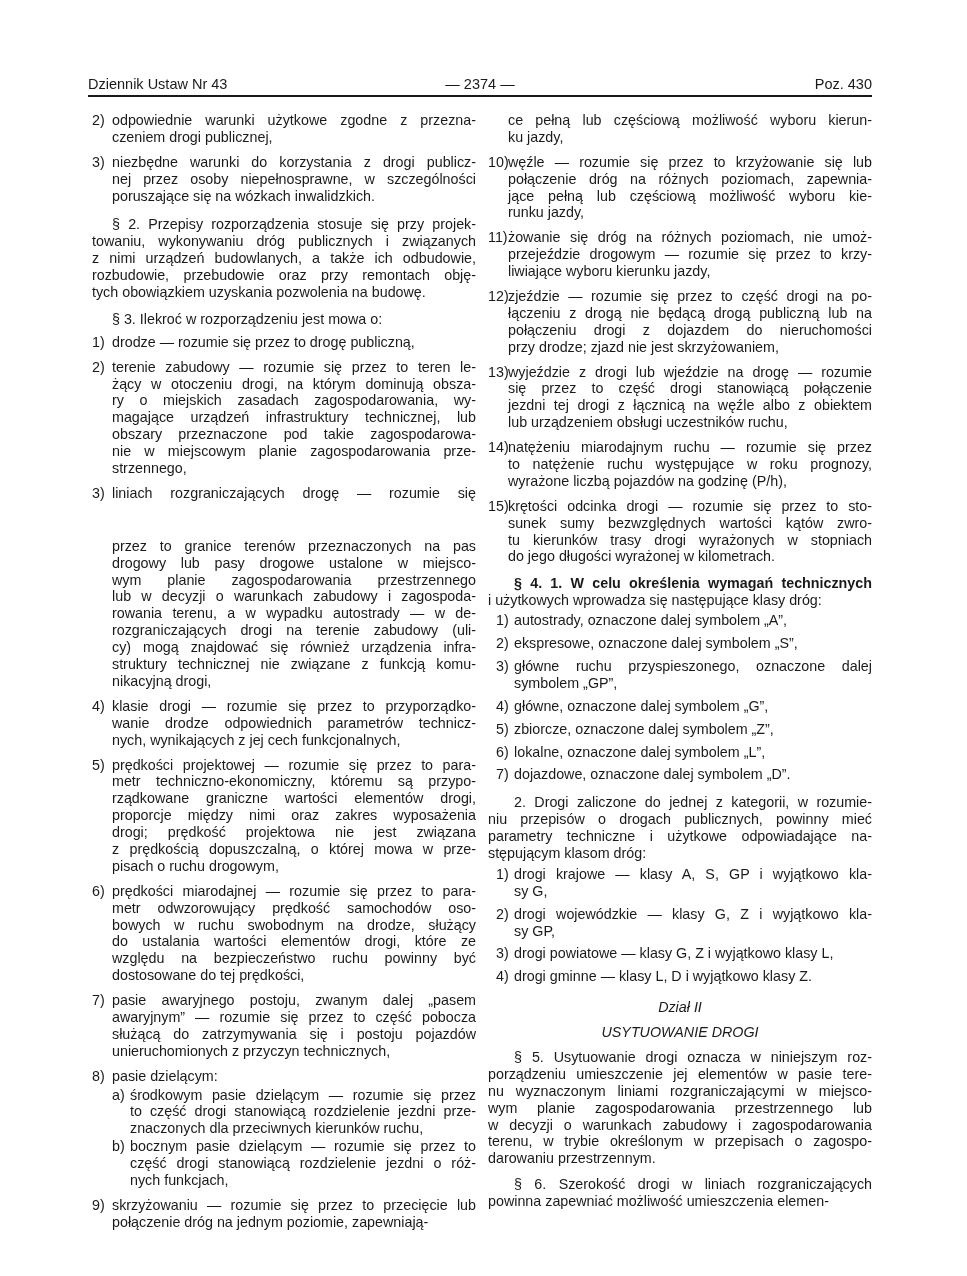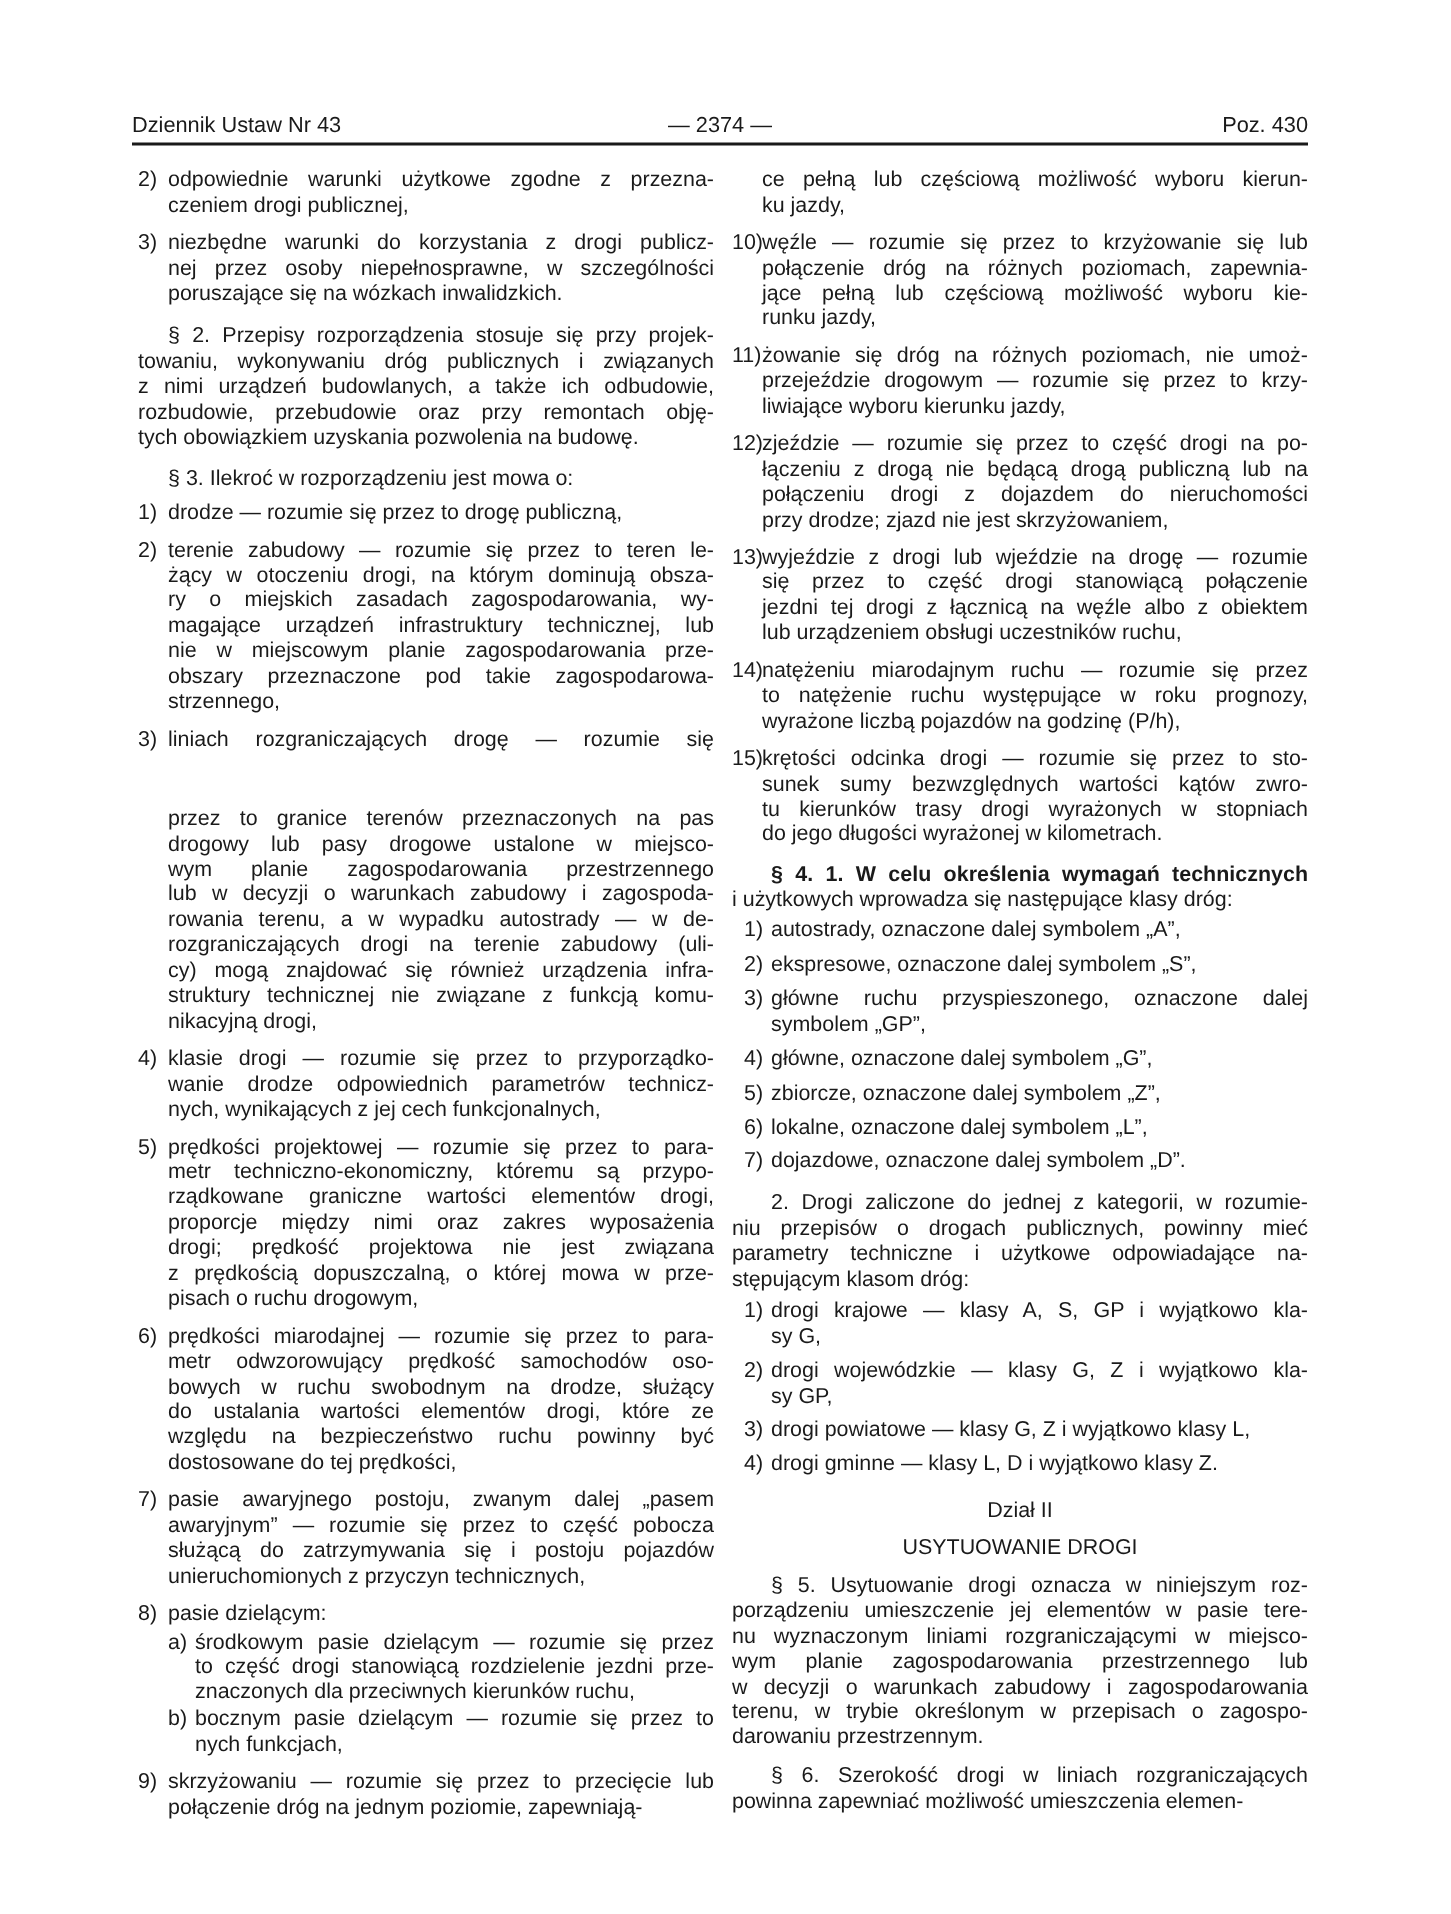--- a/index.html
+++ b/index.html
@@ -11,21 +11,21 @@
     .header .center { position: absolute; left: 0; right: 0; top: 0; text-align: center; }
     .header .right { position: absolute; right: 0; top: 0; }
     .rule { position: absolute; left: 88px; top: 95px; width: 784px; height: 0;
             border-top: 2px solid #1a1a1a; }
     .col { position: absolute; top: 112px; font-size: 14.3px; }
     .col-left { left: 92px; width: 384px; }
     .col-right { left: 488px; width: 384px; }
     .line { height: 16.9px; line-height: 16.9px; white-space: nowrap;
             text-align: justify; text-align-last: justify; overflow: visible; }
     .line.last { text-align-last: left; }
-    .line.center { text-align: center; text-align-last: center; }
+    .line.center { text-align: center; text-align-last: center; font-style: italic; }
     .gap { height: 7px; }
     .item { position: relative; }
     .item .num { position: absolute; left: 0; top: 0; height: 16.9px; line-height: 16.9px; }
   </style>
 </head>
 <body>
 
 <div class="header">
   <span class="left">Dziennik Ustaw Nr 43</span>
   <span class="center">— 2374 —</span>
@@ -62,22 +62,22 @@
       <span class="num" style="left: 0px;">1)</span>
       <div class="line last" style="padding-left: 20px;">drodze — rozumie się przez to drogę publiczną,</div>
     </div>
     <div class="gap" style="height: 8px;"></div>
     <div class="item">
       <span class="num" style="left: 0px;">2)</span>
       <div class="line" style="padding-left: 20px;">terenie zabudowy — rozumie się przez to teren le-</div>
       <div class="line" style="padding-left: 20px;">żący w otoczeniu drogi, na którym dominują obsza-</div>
       <div class="line" style="padding-left: 20px;">ry o miejskich zasadach zagospodarowania, wy-</div>
       <div class="line" style="padding-left: 20px;">magające urządzeń infrastruktury technicznej, lub</div>
+      <div class="line" style="padding-left: 20px;">obszary przeznaczone pod takie zagospodarowa-</div>
       <div class="line" style="padding-left: 20px;">nie w miejscowym planie zagospodarowania prze-</div>
-      <div class="line" style="padding-left: 20px;">obszary przeznaczone pod takie zagospodarowa-</div>
       <div class="line last" style="padding-left: 20px;">strzennego,</div>
     </div>
     <div class="gap" style="height: 8px;"></div>
     <div class="item">
       <span class="num" style="left: 0px;">3)</span>
       <div class="line" style="padding-left: 20px;">liniach rozgraniczających drogę — rozumie się</div>
       <div class="line" style="padding-left: 20px; margin-top: 36px;">przez to granice terenów przeznaczonych na pas</div>
       <div class="line" style="padding-left: 20px;">drogowy lub pasy drogowe ustalone w miejsco-</div>
       <div class="line" style="padding-left: 20px;">wym planie zagospodarowania przestrzennego</div>
       <div class="line" style="padding-left: 20px;">lub w decyzji o warunkach zabudowy i zagospoda-</div>
@@ -132,20 +132,21 @@
     <div class="item">
       <span class="num" style="left: 20px;">a)</span>
       <div class="line" style="padding-left: 38px;">środkowym pasie dzielącym — rozumie się przez</div>
       <div class="line" style="padding-left: 38px;">to część drogi stanowiącą rozdzielenie jezdni prze-</div>
       <div class="line last" style="padding-left: 38px;">znaczonych dla przeciwnych kierunków ruchu,</div>
     </div>
     <div class="gap" style="height: 1px;"></div>
     <div class="item">
       <span class="num" style="left: 20px;">b)</span>
       <div class="line" style="padding-left: 38px;">bocznym pasie dzielącym — rozumie się przez to</div>
+      <div class="line" style="padding-left: 38px;">część drogi stanowiącą rozdzielenie jezdni o róż-</div>
       <div class="line last" style="padding-left: 38px;">nych funkcjach,</div>
     </div>
     <div class="gap" style="height: 8px;"></div>
     <div class="item">
       <span class="num" style="left: 0px;">9)</span>
       <div class="line" style="padding-left: 20px;">skrzyżowaniu — rozumie się przez to przecięcie lub</div>
       <div class="line last" style="padding-left: 20px;">połączenie dróg na jednym poziomie, zapewniają-</div>
     </div>
   </div>
 <div class="col col-right" id="colR">

